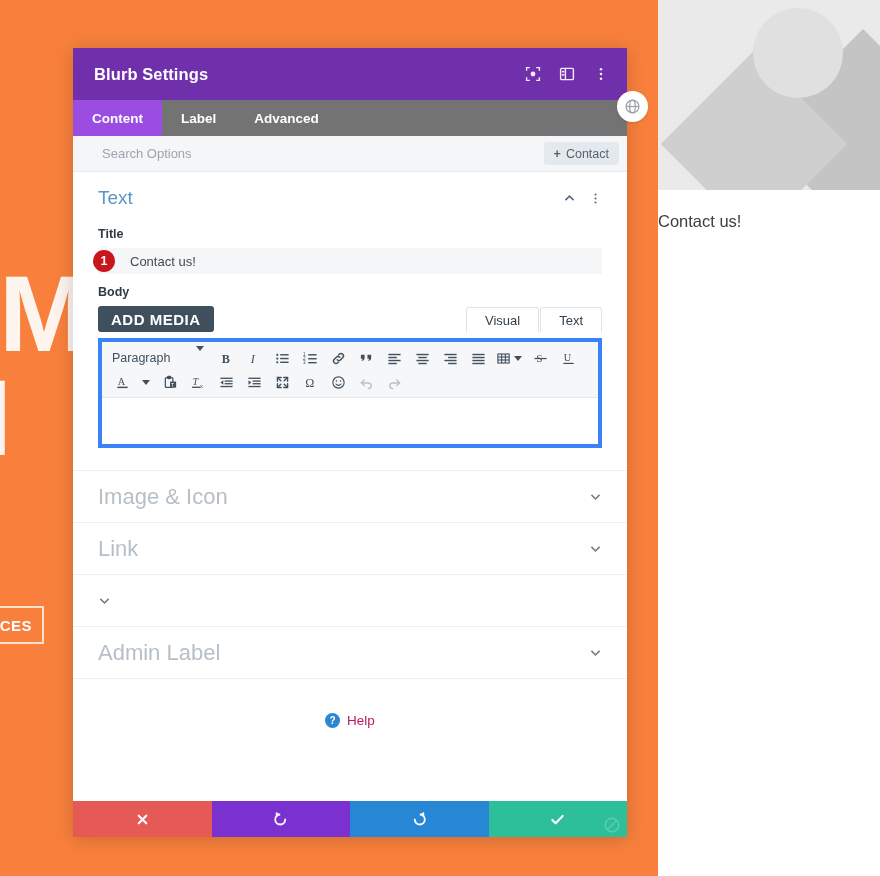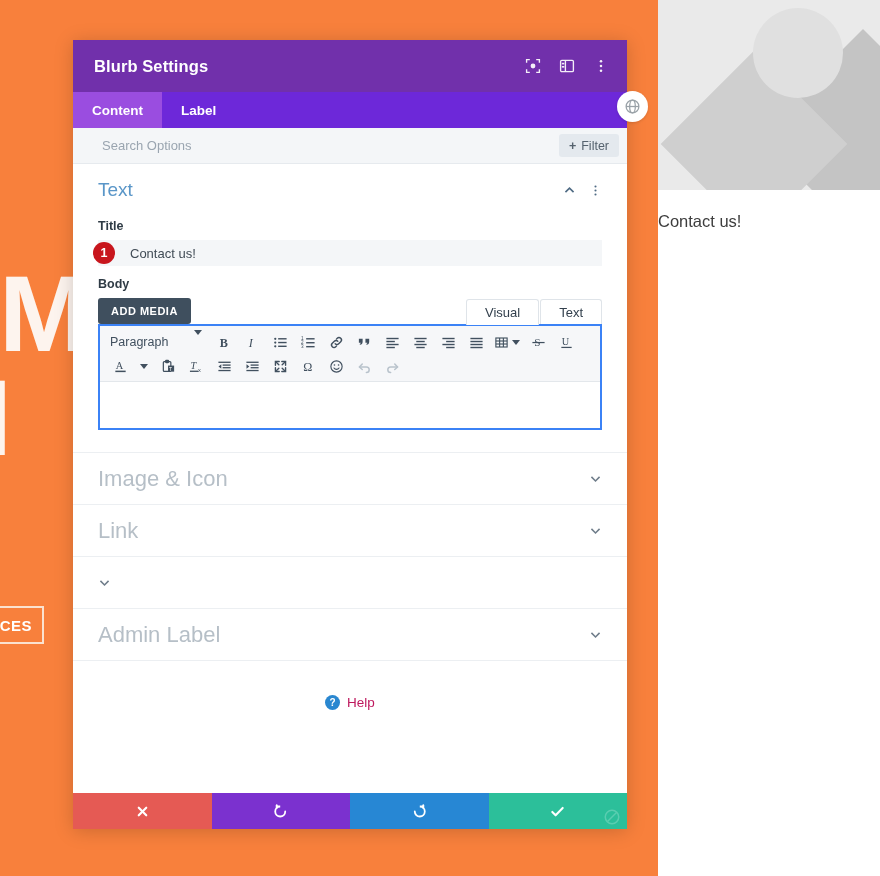--- a/index.html
+++ b/index.html
@@ -57,42 +57,42 @@
     width: 150px; height: 150px; background: #bdbdbd;
     transform: rotate(45deg); opacity: .85;
   }
   .bg-contact-text {
     position: absolute; left: 658px; top: 212px;
     font-size: 16.5px; color: #3d3d3d;
   }
 
   
   #modal {
-    position: absolute; left: 73px; top: 40px;
+    position: absolute; left: 73px; top: 48px;
     width: 554px; height: 789px;
     background: #ffffff;
     box-shadow: 0 2px 18px rgba(0,0,0,.18);
     display: flex; flex-direction: column;
     z-index: 10;
   }
   .modal-titlebar {
     height: 52px; background: #7130ab;
     display: flex; align-items: center;
     padding: 0 18px 0 21px;
     flex: 0 0 auto;
   }
   .modal-title {
     color: #ffffff; font-size: 16.5px; font-weight: 700;
     letter-spacing: .1px; flex: 1 1 auto;
   }
   .tb-icons { display: flex; align-items: center; gap: 18px; }
   .tb-ico { width: 16px; height: 16px; opacity: .92; cursor: pointer; display: block; }
 
   .modal-tabs {
-    height: 36px; background: #6d28d9;
+    height: 36px; background: #737373;
     display: flex; align-items: stretch;
     flex: 0 0 auto;
   }
   .tab {
     display: flex; align-items: center; justify-content: center;
     color: #ffffff; font-size: 13.5px; font-weight: 700;
     padding: 0 19px; cursor: pointer; white-space: nowrap;
   }
   .tab.active { background: #9a4de0; }
 
@@ -152,40 +152,40 @@
     display: flex; align-items: center; justify-content: center;
     z-index: 3;
   }
 
   .addmedia-row {
     display: flex; align-items: flex-end; justify-content: space-between;
     margin-top: 4px;
   }
   .addmedia-btn {
     background: #3f4f5e; color: #ffffff;
-    font-size: 11px; font-weight: 700; letter-spacing: .5px;
+    font-size: 15px; font-weight: 700; letter-spacing: .5px;
     height: 26px; padding: 0 13px; border: none; border-radius: 3px;
     cursor: pointer; font-family: "Liberation Sans", sans-serif;
   }
   .vt-tabs { display: flex; align-items: flex-end; gap: 1px; }
   .vt-tab {
     font-size: 13px; color: #33404d;
     height: 25px; padding: 0 18px;
     display: flex; align-items: center; justify-content: center;
     cursor: pointer; background: #ffffff;
     border: 1px solid #dfe4e9; border-bottom: none;
     border-radius: 3px 3px 0 0;
   }
   .vt-tab.active {
     background: #ffffff; border-color: #dfe4e9;
     position: relative; z-index: 2; margin-bottom: -1px; height: 26px;
   }
 
   .editor {
-    border: 2px solid #3b82f6; background: #ffffff;
+    border: 4px solid #3b82f6; background: #ffffff; margin-top: 6px;
   }
   .editor-toolbar {
     background: #f6f7f9; border-bottom: 1px solid #e3e7eb;
     padding: 4px 6px 3px 6px;
   }
   .tb-row { display: flex; align-items: center; gap: 0px; min-height: 24px; }
   .tb-item {
     width: 28px; height: 24px;
     display: flex; align-items: center; justify-content: center;
     cursor: pointer; color: #41505f;
@@ -308,27 +308,28 @@
           <circle cx="10" cy="10" r="1.6"></circle>
           <circle cx="10" cy="16" r="1.6"></circle>
         </svg>
       </span>
     </div>
   </div>
 
   <div class="modal-tabs">
     <div class="tab active">Content</div>
     <div class="tab">Label</div>
+    <div class="tab">Advanced</div>
   </div>
 
   <div class="search-bar">
     <input class="search-input" type="text" placeholder="Search Options" style="">
     <button class="filter-btn">
       <span style="font-weight:700;">+</span>
-      <span>Filter</span>
+      <span>Contact</span>
     </button>
   </div>
 
   <div class="modal-body">
 
     <div class="sec-open">
       <div class="sec-open-head">
         <div class="sec-open-title">Text</div>
         <div class="sec-head-icons">
           <span>

